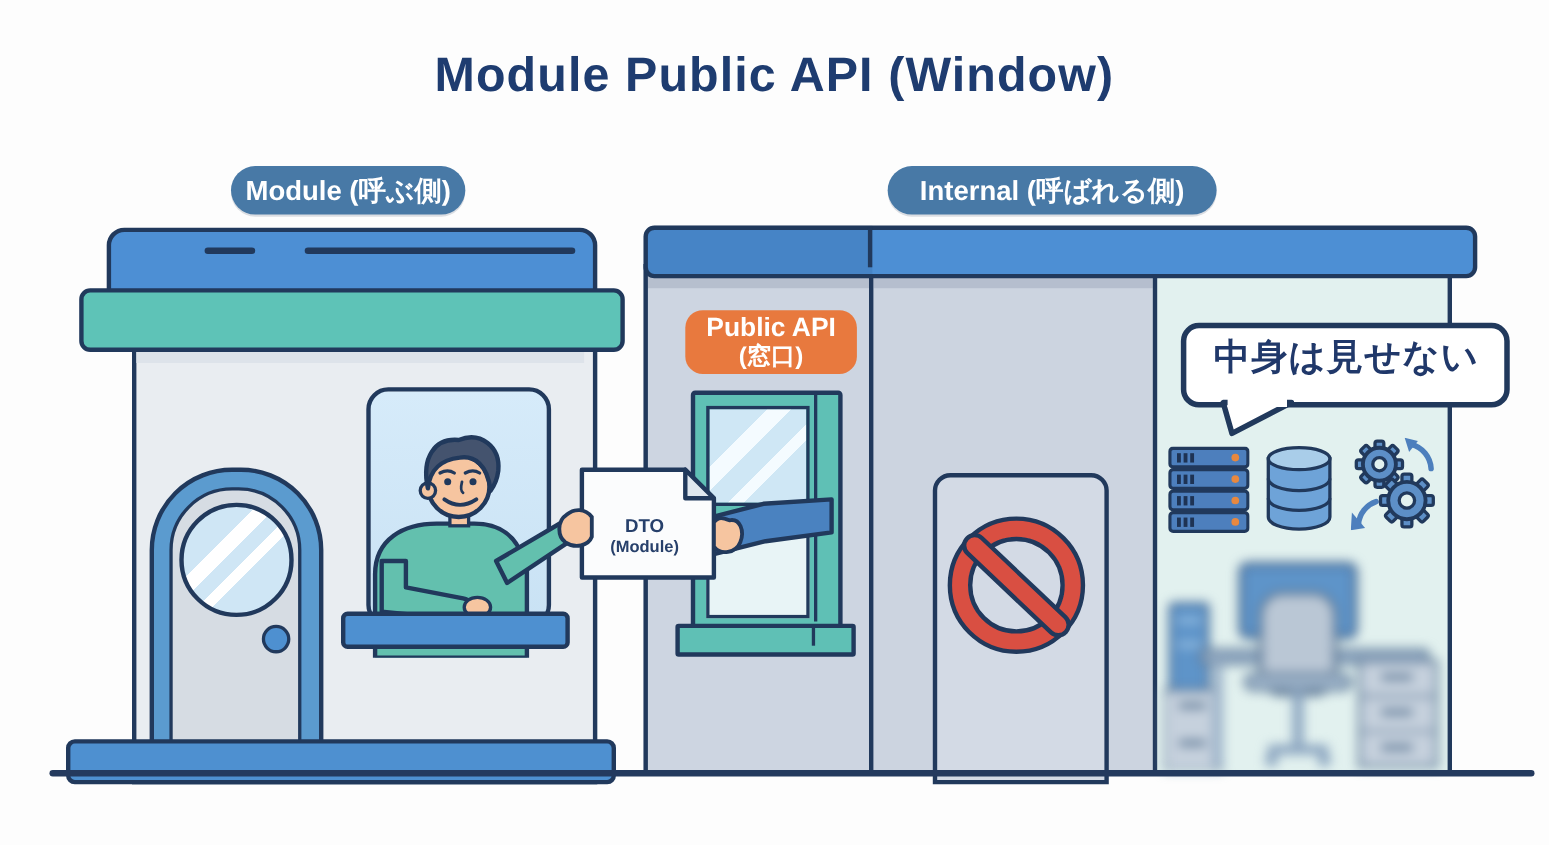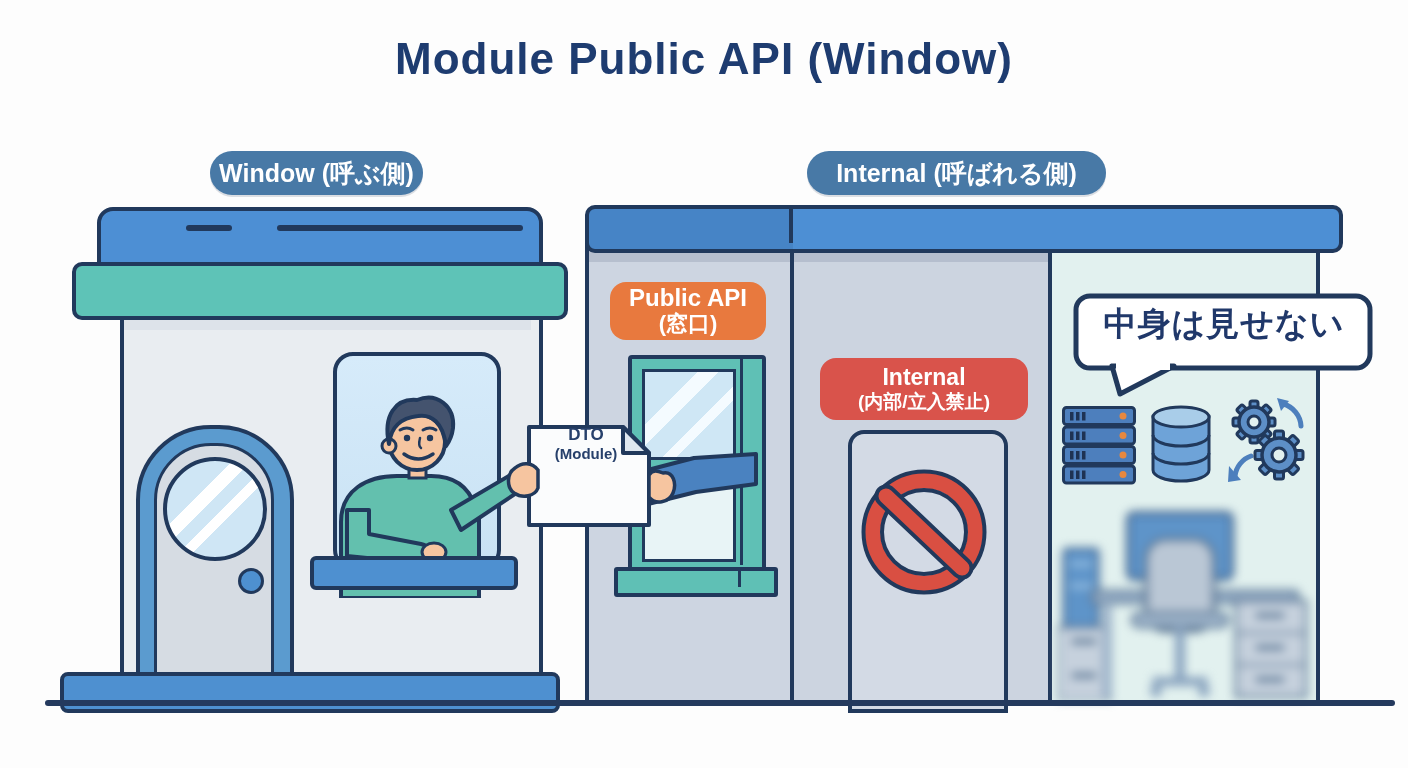--- a/index.html
+++ b/index.html
@@ -1,19 +1,19 @@
 <!DOCTYPE html>
 <html><head>
 <meta charset="utf-8">
 <style>
   html,body{margin:0;padding:0;background:#fdfdfd;}
   .stage{position:relative;width:1408px;height:768px;background:#fdfdfd;overflow:hidden;
          font-family:"Liberation Sans","DejaVu Sans",sans-serif;}
   .abs{position:absolute;}
-  .title{left:0;top:34px;width:1408px;text-align:center;font-size:44px;font-weight:bold;
+  .title{left:0;top:44px;width:1408px;text-align:center;font-size:44px;font-weight:bold;
          color:#1e3c70;letter-spacing:1px;}
   .pill{background:#4879a6;border-radius:24px;color:#fff;font-weight:bold;font-size:25px;
         display:flex;align-items:center;justify-content:center;box-shadow:0 2px 0 rgba(30,50,80,.15);}
   .pill-caller{left:210px;top:151px;width:213px;height:44px;}
   .pill-receiver{left:807px;top:151px;width:299px;height:44px;}
 
   
   .caller-body{left:120px;top:300px;width:415px;height:405px;background:#e9edf1;
                border:4px solid #21395c;}
   .caller-body-shade{left:124px;top:304px;width:407px;height:26px;background:#dde3ea;}
@@ -51,21 +51,21 @@
   .wall-shade{height:22px;background:rgba(100,115,142,.22);}
   .receiver-roof{left:585px;top:205px;width:750px;height:40px;background:#4d8fd4;
                  border:4px solid #21395c;border-radius:10px;z-index:2;}
   .roof-dark-left{left:585px;top:205px;width:208px;height:48px;background:rgba(25,60,95,.12);
                   border-radius:10px 0 0 10px;z-index:3;}
   .roof-divider{left:789px;top:207px;width:4px;height:36px;background:#21395c;z-index:3;}
 
   .badge{border-radius:16px;color:#fff;font-weight:bold;text-align:center;
          display:flex;flex-direction:column;align-items:center;justify-content:center;
          line-height:1.12;}
-  .badge-public{left:610px;top:282px;width:156px;height:58px;background:#e8793e;z-index:4;}
+  .badge-public{left:623px;top:282px;width:156px;height:58px;background:#e8793e;z-index:4;}
   .badge-public .l1{font-size:24px;} .badge-public .l2{font-size:22px;}
   .badge-internal{left:820px;top:358px;width:208px;height:62px;background:#d9534b;z-index:4;}
   .badge-internal .l1{font-size:23px;} .badge-internal .l2{font-size:19px;}
 
   .rw-frame{left:628px;top:355px;width:130px;height:212px;background:#5fc0b5;
             border:4px solid #21395c;border-radius:4px;z-index:2;}
   .rw-strip{left:740px;top:357px;width:0;height:208px;border-left:3px solid #21395c;z-index:3;}
   .rw-glass-top{left:642px;top:369px;width:88px;height:88px;border:3px solid #21395c;
                 background:linear-gradient(135deg,#cfe7f5 0 30%,#f4fbff 30% 42%,#cfe7f5 42% 58%,#f4fbff 58% 66%,#cfe7f5 66%);z-index:3;}
   .rw-rail{left:640px;top:457px;width:92px;height:11px;background:#5fc0b5;
@@ -84,35 +84,35 @@
   .bubble-text{left:1082px;top:302px;width:284px;text-align:center;font-size:33px;
                font-weight:bold;color:#20386a;z-index:7;letter-spacing:1px;}
   .icon-svg{z-index:4;}
   .servers-svg{left:1062px;top:406px;}
   .db-svg{left:1150px;top:404px;}
   .gears-svg{left:1228px;top:398px;}
   .office-svg{left:1058px;top:505px;filter:blur(5px);z-index:1;}
 
   .sleeve-svg{left:636px;top:432px;z-index:6;}
   .paper-svg{left:503px;top:413px;z-index:7;}
-  .paper-text{left:527px;top:424px;width:118px;text-align:center;color:#27406b;
+  .paper-text{left:527px;top:468px;width:118px;text-align:center;color:#27406b;
               font-weight:bold;z-index:8;line-height:1.25;}
   .paper-text .l1{font-size:17px;} .paper-text .l2{font-size:15px;}
 
   .ground{left:45px;top:700px;width:1350px;height:6px;background:#243a5e;border-radius:3px;z-index:9;}
 </style>
 </head>
 <body>
 
 <div class="stage">
 
   <div class="abs title">Module Public API (Window)</div>
 
   <div class="abs pill pill-caller">
-    <span>Window (呼ぶ側)</span>
+    <span>Module (呼ぶ側)</span>
   </div>
   <div class="abs pill pill-receiver">
     <span>Internal (呼ばれる側)</span>
   </div>
 
   <div class="abs caller-body"></div>
   <div class="abs caller-body-shade"></div>
   <div class="abs caller-roof"></div>
   <div class="abs roof-dash dash-a"></div>
   <div class="abs roof-dash dash-b"></div>
@@ -161,24 +161,20 @@
   </div>
 
   <div class="abs rw-frame"></div>
   <div class="abs rw-strip"></div>
   <div class="abs rw-glass-top"></div>
   <div class="abs rw-rail"></div>
   <div class="abs rw-glass-bottom"></div>
   <div class="abs rw-sill"></div>
   <div class="abs rw-sill-div"></div>
 
-  <div class="abs badge badge-internal">
-    <span class="l1">Internal</span>
-    <span class="l2">(内部/立入禁止)</span>
-  </div>
 
   <div class="abs internal-door"></div>
   <svg class="abs noentry-svg" width="144" height="144" viewBox="0 0 144 144">
     <circle cx="72" cy="72" r="60" fill="none" stroke="#21395c" stroke-width="5"></circle>
     <circle cx="72" cy="72" r="51" fill="none" stroke="#d94f42" stroke-width="15"></circle>
     <circle cx="72" cy="72" r="42" fill="none" stroke="#21395c" stroke-width="4"></circle>
     <line x1="34" y1="36" x2="110" y2="108" stroke="#21395c" stroke-width="23" stroke-linecap="round"></line>
     <line x1="34" y1="36" x2="110" y2="108" stroke="#d94f42" stroke-width="15" stroke-linecap="round"></line>
   </svg>
 

